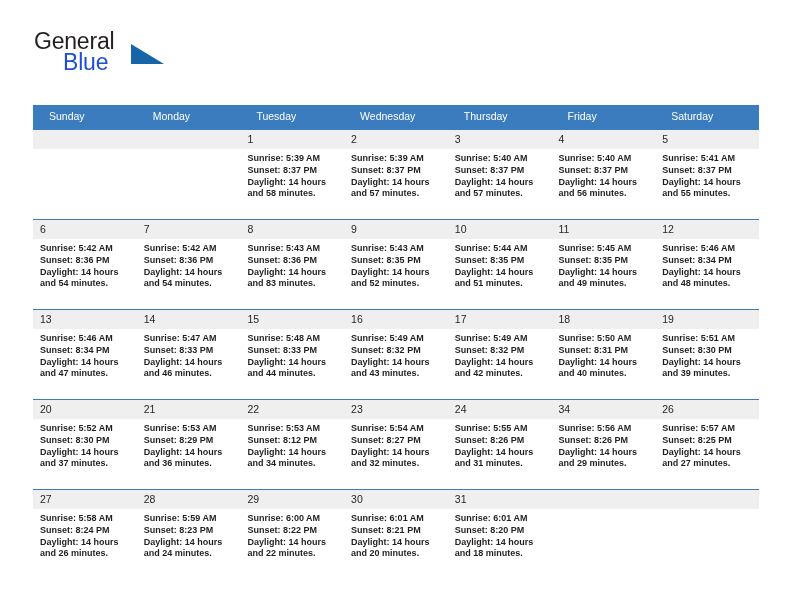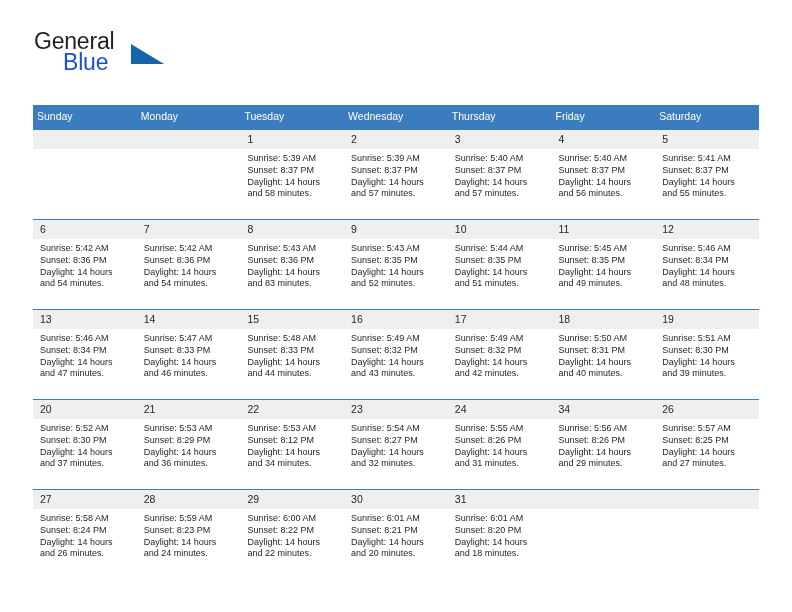--- a/index.html
+++ b/index.html
@@ -94,21 +94,21 @@
     width: 726px;
     border-collapse: collapse;
     table-layout: fixed;
   }
   .calendar th {
     background: #3b7cbe;
     color: #ffffff;
     font-size: 10.5px;
     font-weight: normal;
     text-align: left;
-    padding: 5px 0 6px 4px;
+    padding: 5px 0 6px 16px;
     line-height: 13px;
   }
   .calendar td {
     vertical-align: top;
     padding: 0;
     border-top: 1.2px solid #3b7cbe;
     width: 103.7px;
   }
   .calendar tr.week td {
     height: 89px;
@@ -128,20 +128,21 @@
   }
   .cell.empty .daynum {
     background: #efefef;
     color: transparent;
   }
   .details {
     padding: 4px 6px 0 7px;
     font-size: 9px;
     line-height: 11.8px;
     color: #231f20;
+    font-weight: bold;
   }
   .details div {
     white-space: nowrap;
   }
 </style>
 </head>
 <body>
 
 <div class="page">
 

